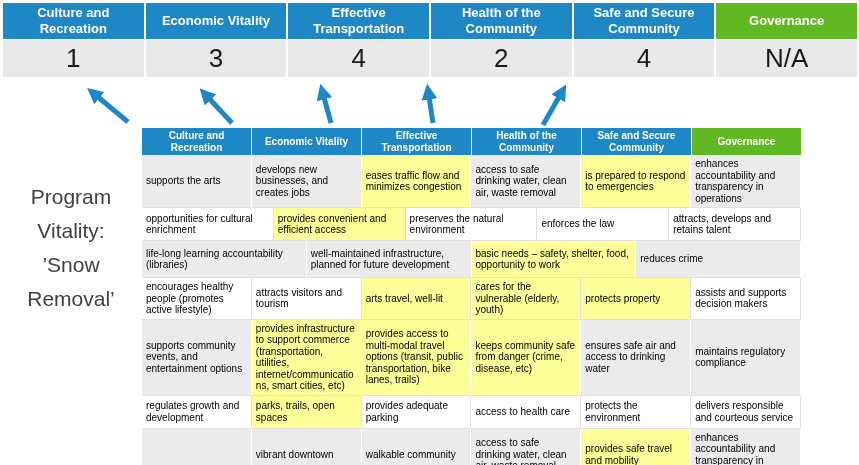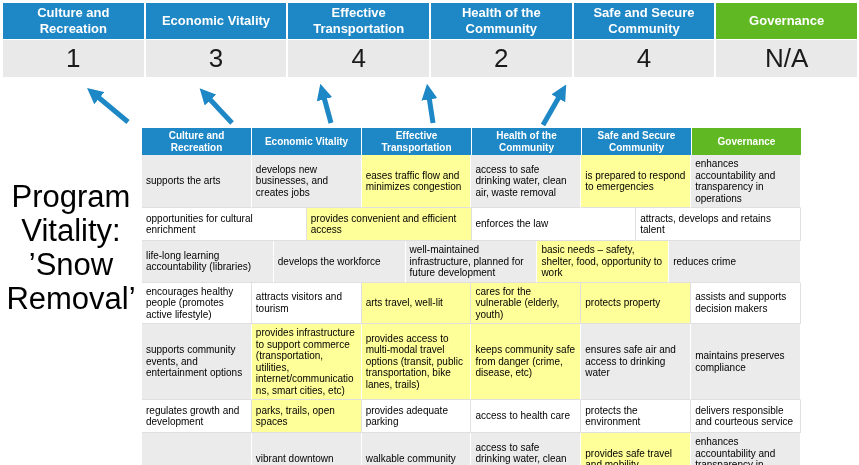--- a/index.html
+++ b/index.html
@@ -34,21 +34,21 @@
   }
 
   
   .arrows { position:absolute; left:0; top:76px; width:859px; height:54px; }
   .arrows line { stroke:var(--arrow-blue,#1e87c5); stroke-width:5; }
   #arrowhead path { fill:var(--arrow-blue,#1e87c5); }
 
   
   .program-title {
     position:absolute; left:0; top:180px; width:142px;
-    text-align:center; font-size:31px; line-height:34px; color:#000000;
+    text-align:center; font-size:21px; line-height:34px; color:#404040;
   }
 
   
   .matrix { position:absolute; left:142px; top:128px; width:659px; }
   .thead { display:flex; }
   .thead-cell {
     flex:1 1 0; min-width:0; min-height:27px; box-sizing:border-box;
     display:flex; align-items:center; justify-content:center;
     text-align:center; color:#fff; font-weight:bold;
     font-size:10px; line-height:1.15; padding:2px 3px;
@@ -160,34 +160,34 @@
         </div>
       </div>
       <div class="mrow white">
         <div class="mcell">
           <span>opportunities for cultural enrichment</span>
         </div>
         <div class="mcell hl">
           <span>provides convenient and efficient access</span>
         </div>
         <div class="mcell">
+          <span>preserves the natural environment</span>
+        </div>
+        <div class="mcell">
           <span>enforces the law</span>
         </div>
         <div class="mcell">
           <span>attracts, develops and retains talent</span>
         </div>
       </div>
       <div class="mrow gray">
         <div class="mcell">
           <span>life-long learning accountability (libraries)</span>
         </div>
         <div class="mcell">
-          <span>develops the workforce</span>
-        </div>
-        <div class="mcell">
           <span>well-maintained infrastructure, planned for future development</span>
         </div>
         <div class="mcell hl">
           <span>basic needs – safety, shelter, food, opportunity to work</span>
         </div>
         <div class="mcell">
           <span>reduces crime</span>
         </div>
       </div>
       <div class="mrow white">
@@ -220,21 +220,21 @@
         <div class="mcell hl">
           <span>provides access to multi-modal travel options (transit, public transportation, bike lanes, trails)</span>
         </div>
         <div class="mcell hl">
           <span>keeps community safe from danger (crime, disease, etc)</span>
         </div>
         <div class="mcell">
           <span>ensures safe air and access to drinking water</span>
         </div>
         <div class="mcell">
-          <span>maintains preserves compliance</span>
+          <span>maintains regulatory compliance</span>
         </div>
       </div>
       <div class="mrow white">
         <div class="mcell">
           <span>regulates growth and development</span>
         </div>
         <div class="mcell hl">
           <span>parks, trails, open spaces</span>
         </div>
         <div class="mcell">

